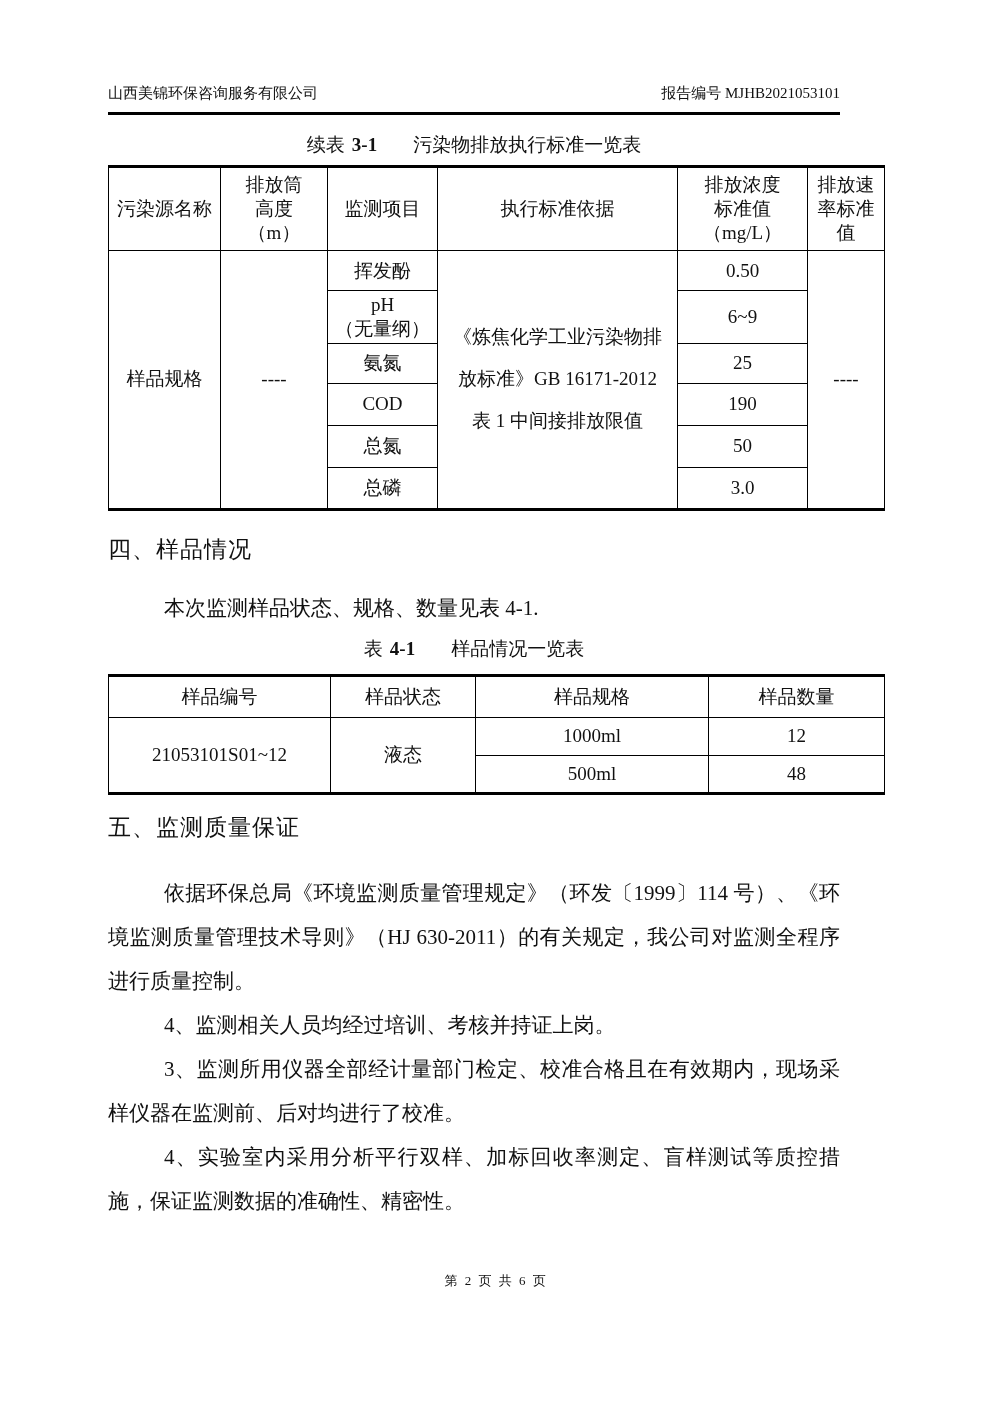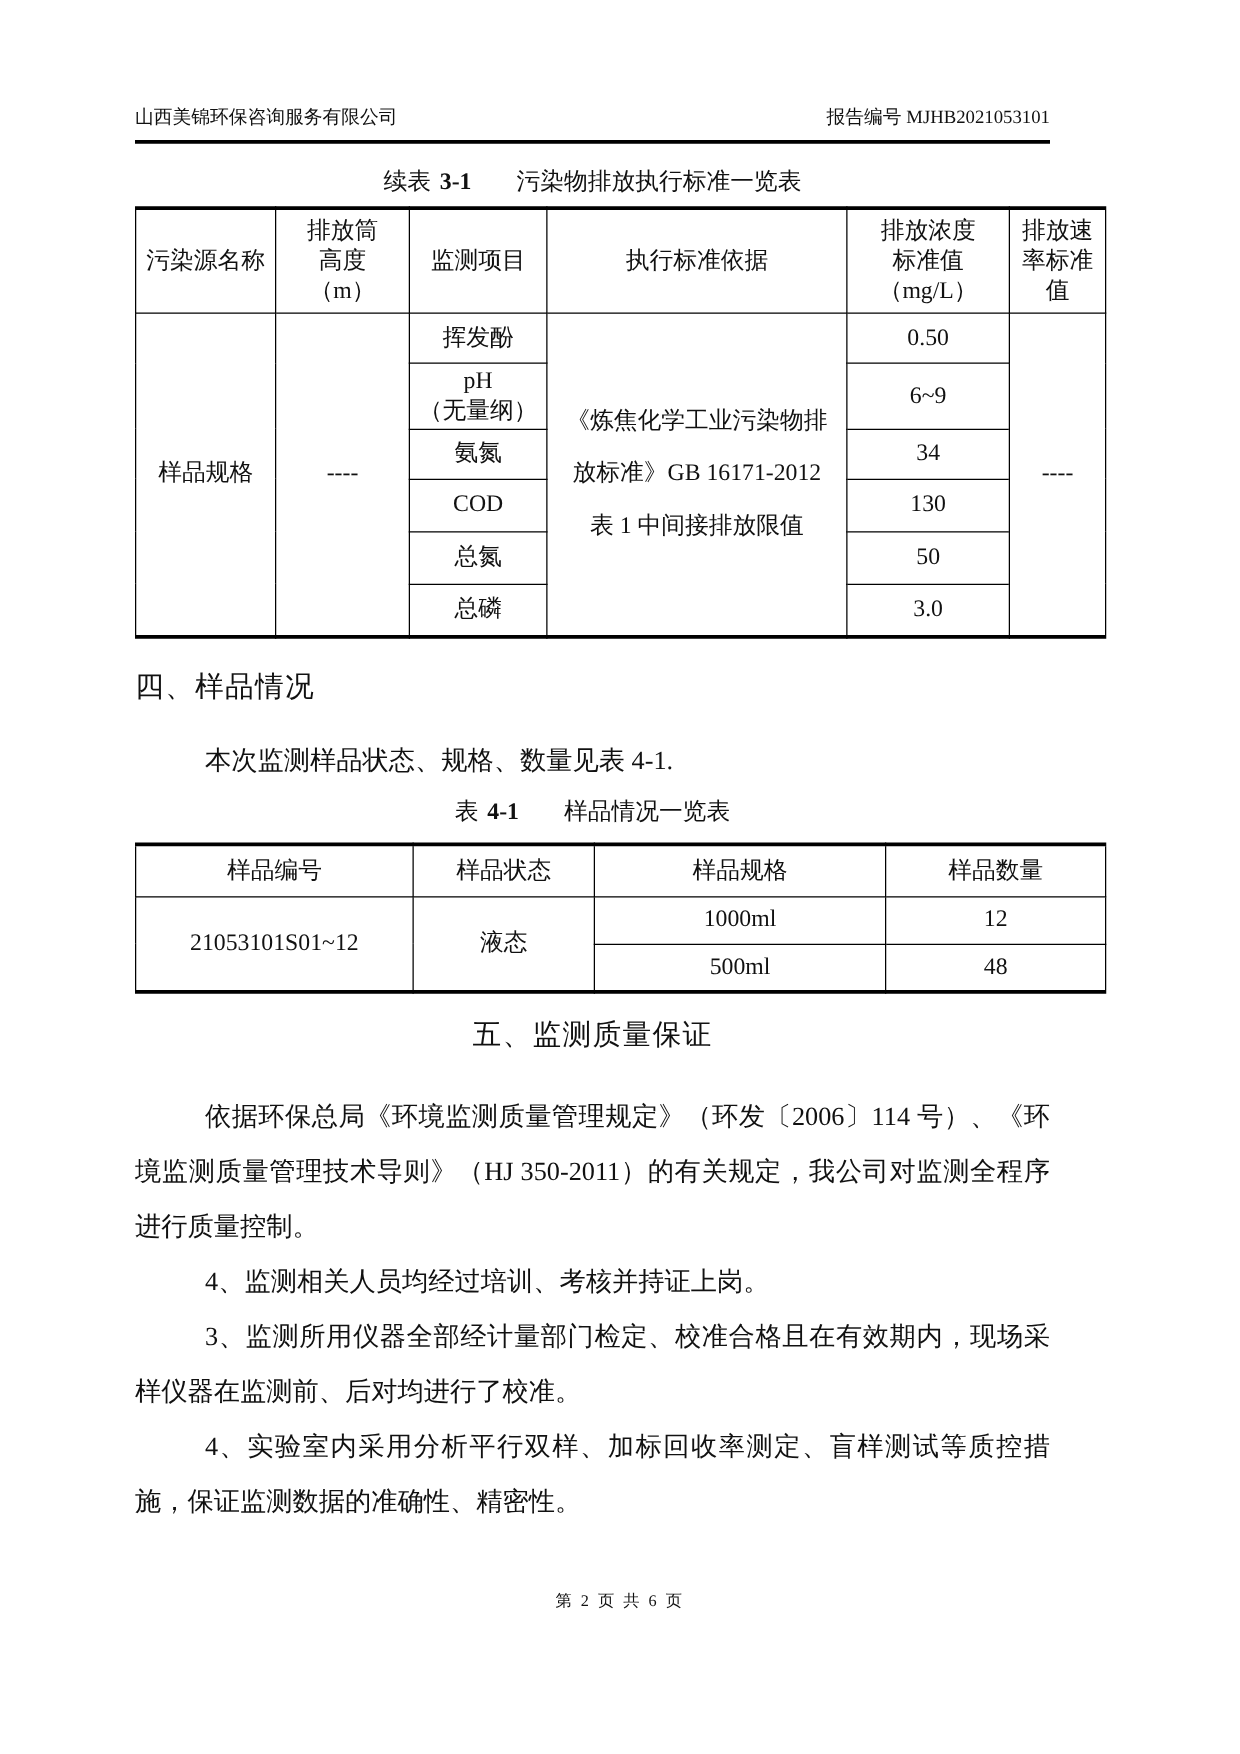--- a/index.html
+++ b/index.html
@@ -64,21 +64,21 @@
   .t41 tr.head { height: 42px; padding-left: 29px; }
   .t41 tr.r { height: 38px; }
 
   
   h2.sec {
     font-size: 23px;
     font-weight: normal;
     letter-spacing: 1px;
     margin-top: 23px;
   }
-  h2.sec5 { margin-top: 17px; text-align: center; }
+  h2.sec5 { margin-top: 17px; }
 
   
   p.body {
     font-size: 21px;
     line-height: 44px;
     text-align: justify;
     text-indent: 56px;
   }
   p.intro {
     font-size: 21px;
@@ -142,25 +142,25 @@
         <td>0.50</td>
         <td rowspan="6">----</td>
       </tr>
       <tr class="r1">
         <td>pH
 （无量纲）</td>
         <td>6~9</td>
       </tr>
       <tr class="r2">
         <td>氨氮</td>
-        <td>34</td>
+        <td>25</td>
       </tr>
       <tr class="r3">
         <td>COD</td>
-        <td>130</td>
+        <td>190</td>
       </tr>
       <tr class="r4">
         <td>总氮</td>
         <td>50</td>
       </tr>
       <tr class="r5">
         <td>总磷</td>
         <td>3.0</td>
       </tr>
     </tbody>
@@ -197,21 +197,21 @@
       <tr class="r">
         <td>500ml</td>
         <td>48</td>
       </tr>
     </tbody>
   </table>
 
   <h2 class="sec sec5">五、监测质量保证</h2>
 
   <div class="prose">
-    <p class="body">依据环保总局《环境监测质量管理规定》（环发〔2006〕114 号）、《环境监测质量管理技术导则》（HJ 350-2011）的有关规定，我公司对监测全程序进行质量控制。</p>
+    <p class="body">依据环保总局《环境监测质量管理规定》（环发〔1999〕114 号）、《环境监测质量管理技术导则》（HJ 630-2011）的有关规定，我公司对监测全程序进行质量控制。</p>
     <p class="body">4、监测相关人员均经过培训、考核并持证上岗。</p>
     <p class="body">3、监测所用仪器全部经计量部门检定、校准合格且在有效期内，现场采样仪器在监测前、后对均进行了校准。</p>
     <p class="body">4、实验室内采用分析平行双样、加标回收率测定、盲样测试等质控措施，保证监测数据的准确性、精密性。</p>
   </div>
 
 </div>
 
 <div class="doc-footer">第 2 页 共 6 页</div>
 
 </body></html>

